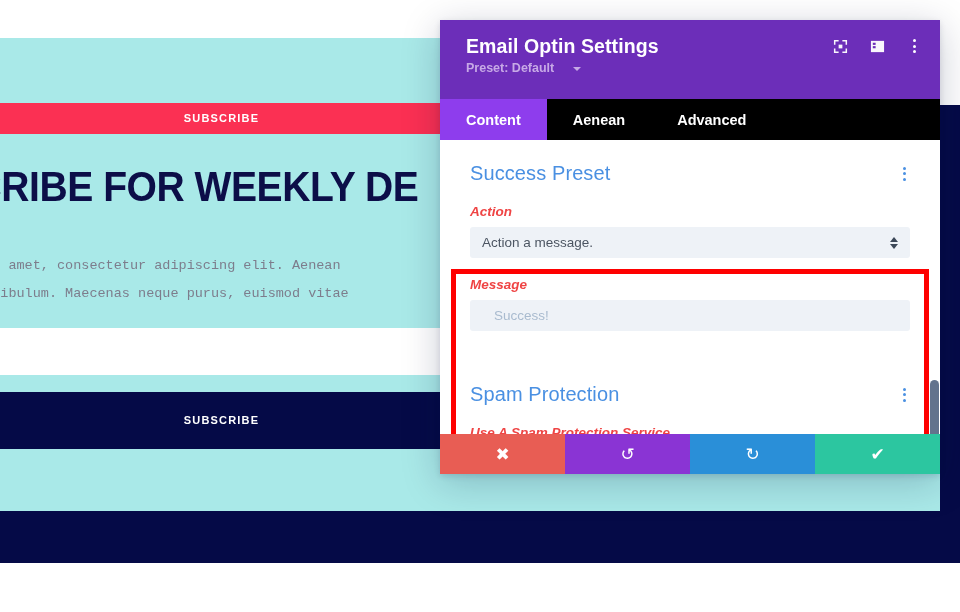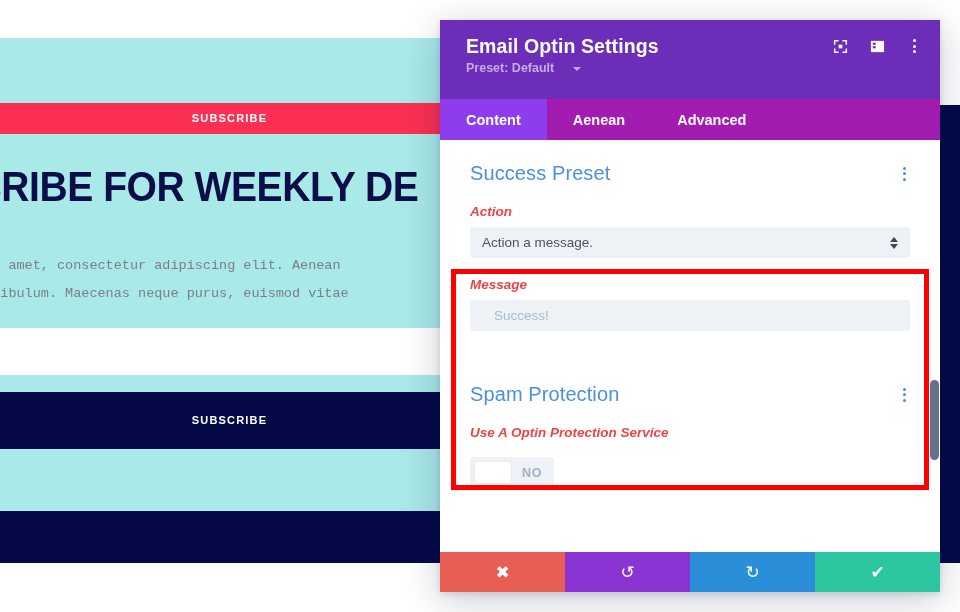--- a/index.html
+++ b/index.html
@@ -25,21 +25,21 @@
     background-position: 56px 3px;
     opacity: .85;
   }
 
   .band-white   { background: #ffffff; }
   .band-cyan    { background: #a9e9e8; }
   .band-pink    { background: #fb3053; }
   .band-navy    { background: #050a47; }
 
   .bg-btn-label {
-    position: absolute; left: 12px; width: 435px;
+    position: absolute; left: 4px; width: 435px;
     text-align: center;
     font-family: "Liberation Sans", sans-serif;
     font-weight: 700;
     letter-spacing: 1.2px;
     color: #ffffff;
     font-size: 11px;
   }
 
   .bg-heading {
     position: absolute;
@@ -65,21 +65,21 @@
     font-size: 13.5px;
     line-height: 28px;
     color: #7d7d8c;
     white-space: nowrap;
   }
 
   
   #modal {
     position: absolute;
     left: 440px; top: 20px;
-    width: 500px; height: 572px;
+    width: 500px; height: 454px;
     background: #ffffff;
     box-shadow: 0 8px 36px rgba(10,20,60,.22), 0 2px 6px rgba(10,20,60,.12);
     display: flex; flex-direction: column;
     overflow: hidden;
   }
 
   .modal-header {
     background: #6c2eb9;
     padding: 14px 22px 12px 26px;
     position: relative;
@@ -117,21 +117,21 @@
     right: 18px; top: 17px;
     display: flex; align-items: center; gap: 22px;
   }
   .hicon { cursor: pointer; display: block; line-height: 0; opacity: .96; }
 
   .dots-vert { display: flex; flex-direction: column; gap: 2.5px; align-items: center; padding: 2px 6px; cursor: pointer; }
   .dots-vert i { display: block; width: 3px; height: 3px; border-radius: 50%; background: #ffffff; }
 
   .tabs {
     display: flex;
-    background: #a21caf;
+    background: #000000;
     flex: 0 0 auto;
     height: 41px;
   }
   .tab {
     padding: 0 26px;
     height: 41px;
     display: flex; align-items: center; justify-content: center;
     color: #ffffff;
     font-size: 14.5px;
     font-weight: 700;
@@ -376,21 +376,21 @@
         <div class="section-head">
           <div class="section-title">Spam Protection</div>
           <span class="dots-vert-blue">
             <i></i>
             <i></i>
             <i></i>
           </span>
         </div>
 
         <div class="field">
-          <span class="field-label">Use A Optin Protection Service</span>
+          <span class="field-label">Use A Spam Protection Service</span>
           <div class="toggle">
             <span class="knob"></span>
             <span class="tlabel">NO</span>
           </div>
         </div>
       </div>
 
       <div class="highlight-box"></div>
 
       <div class="scrollbar-track">

